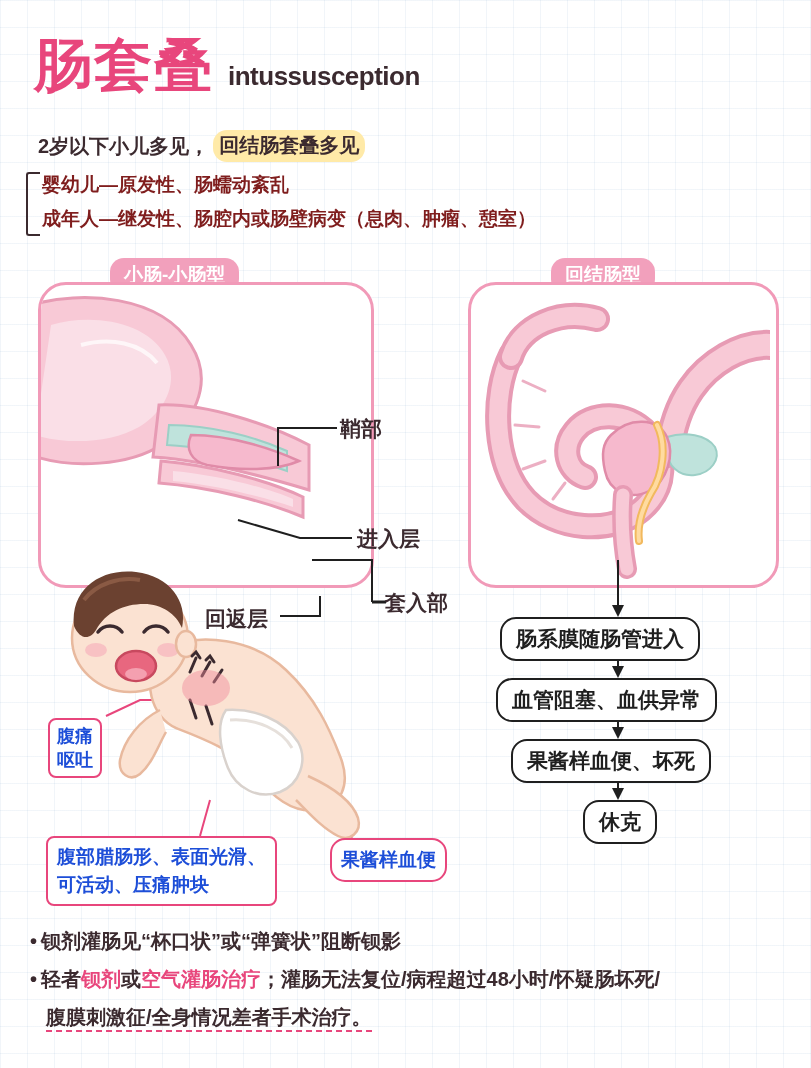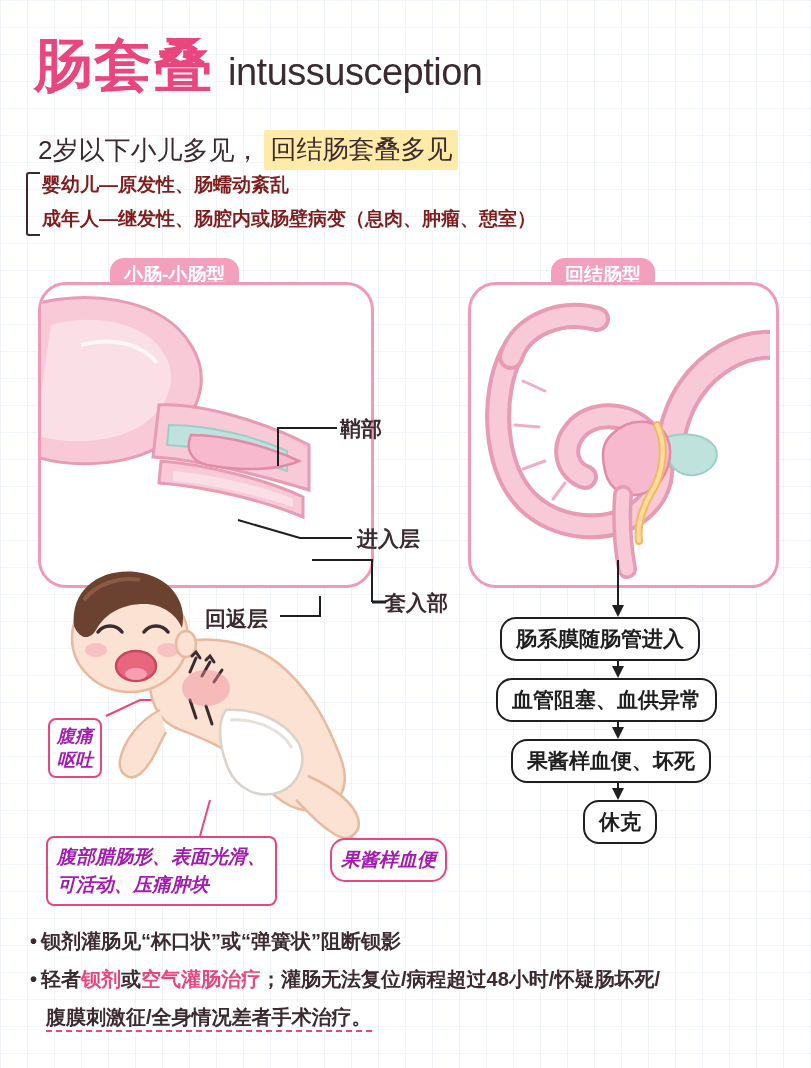--- a/index.html
+++ b/index.html
@@ -43,42 +43,42 @@
   }
   .title-cn {
     font-size: 58px;
     font-weight: bold;
     color: #e8467c;
     letter-spacing: 2px;
     line-height: 1;
     font-family: "Liberation Sans", sans-serif;
   }
   .title-en {
-    font-size: 38px;
-    font-weight: normal;
+    font-size: 26px;
+    font-weight: bold;
     color: #3b2a2f;
     letter-spacing: -0.5px;
     line-height: 1;
   }
 
   
   .line1 {
     position: absolute;
     left: 38px; top: 130px;
-    font-size: 26px;
-    font-weight: normal;
+    font-size: 20px;
+    font-weight: bold;
     color: #3b2a2f;
     display: flex;
     align-items: center;
   }
   .hl-yellow {
     background: #ffeaa8;
     padding: 2px 6px 3px 6px;
     margin-left: 4px;
-    border-radius: 2px;
+    border-radius: 14px;
     color: #3b2a2f;
   }
   .bracket-block {
     position: absolute;
     left: 26px; top: 168px;
     width: 640px;
   }
   .bracket {
     position: absolute;
     left: 0; top: 4px;
@@ -142,28 +142,27 @@
   .lbl-qiaobu   { left: 340px; top: 415px; }
   .lbl-jinru    { left: 357px; top: 525px; }
   .lbl-taoru    { left: 385px; top: 589px; }
   .lbl-huifan   { left: 205px; top: 605px; }
 
   
   .callout {
     position: absolute;
     border: 2px solid #e8467c;
     border-radius: 8px;
-    color: #a21caf;
+    color: #1d4ed8;
     font-weight: bold;
     font-size: 19px;
     background: #ffffff;
     padding: 5px 8px;
     line-height: 26px;
     white-space: nowrap;
-    font-style: italic;
   }
   .callout-futong {
     left: 48px; top: 718px;
     text-align: center;
     font-size: 18px;
     line-height: 24px;
     padding: 4px 7px;
   }
   .callout-mass {
     left: 46px; top: 836px;

